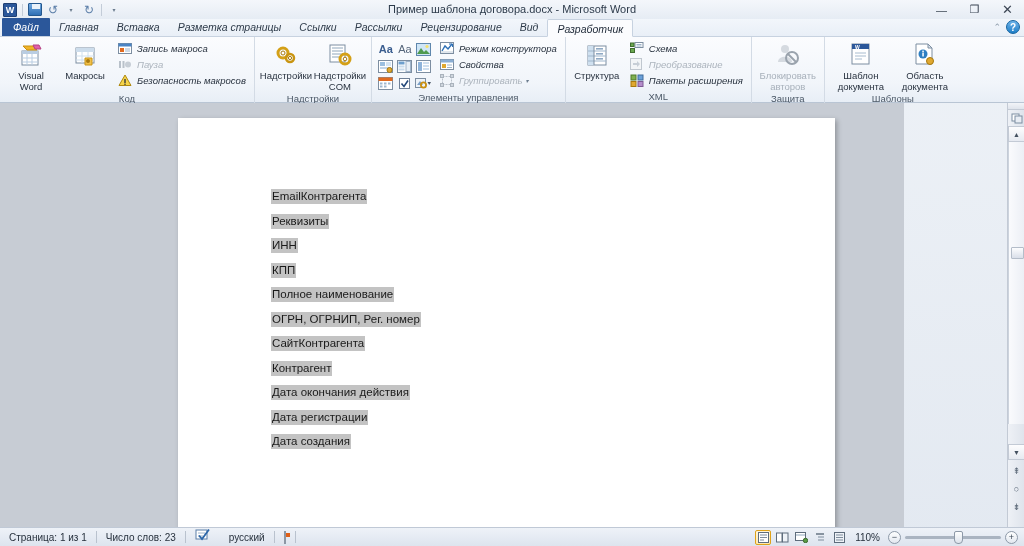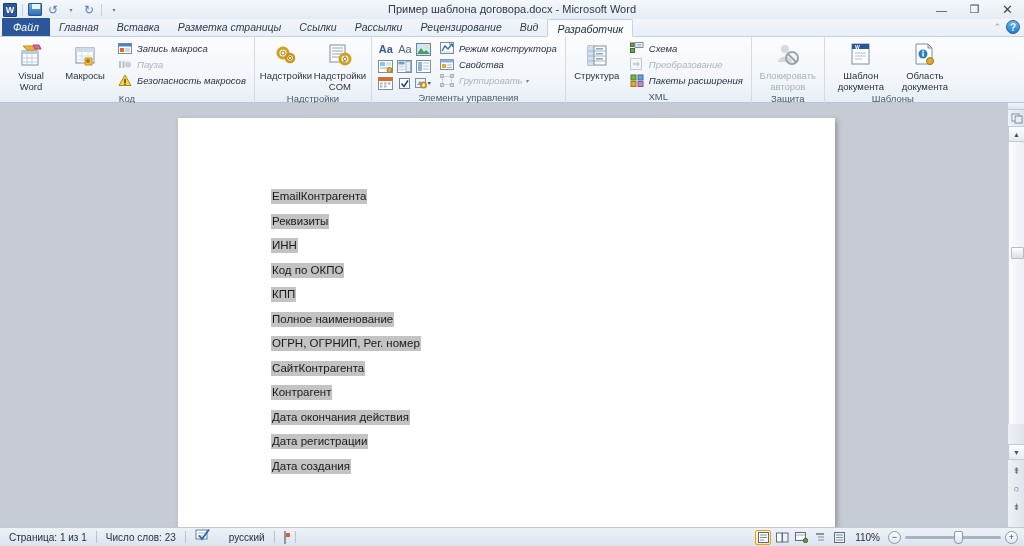--- a/index.html
+++ b/index.html
@@ -128,21 +128,21 @@
   .smallbtn.dim { color: #acb4bd; text-align: center; }
 
   .gridicons { display: grid; grid-template-columns: repeat(3, 18px); gap: 1px; padding-top: 2px; }
   .gi {
     width: 18px; height: 16px; display: flex; align-items: center; justify-content: center;
   }
   .glyph { font-size: 11px; line-height: 1; }
 
   
   .docarea {
-    position: absolute; top: 103px; left: 0; width: 1024px; height: 424px;
+    position: absolute; top: 103px; left: 0; width: 904px; height: 424px;
     background: #c7ccd4;
     overflow: hidden;
     padding-left: 8px;
   }
   .page {
     position: absolute; left: 178px; top: 15px; width: 657px; height: 500px;
     background: #fff;
     box-shadow: 2px 2px 5px rgba(0,0,0,0.28);
   }
   .doc-lines { position: absolute; left: 93px; top: 68px; }
@@ -595,21 +595,20 @@
     </div>
 
   </div>
 
   <div class="docarea">
     <div class="page">
       <div class="doc-lines">
         <div class="fieldline"><span class="fieldtext">EmailКонтрагента</span></div>
         <div class="fieldline"><span class="fieldtext">Реквизиты</span></div>
         <div class="fieldline"><span class="fieldtext">ИНН</span></div>
-        <div class="fieldline"><span class="fieldtext">Код по ОКПО</span></div>
         <div class="fieldline"><span class="fieldtext">КПП</span></div>
         <div class="fieldline"><span class="fieldtext">Полное наименование</span></div>
         <div class="fieldline"><span class="fieldtext">ОГРН, ОГРНИП, Рег. номер</span></div>
         <div class="fieldline"><span class="fieldtext">СайтКонтрагента</span></div>
         <div class="fieldline"><span class="fieldtext">Контрагент</span></div>
         <div class="fieldline"><span class="fieldtext">Дата окончания действия</span></div>
         <div class="fieldline"><span class="fieldtext">Дата регистрации</span></div>
         <div class="fieldline"><span class="fieldtext">Дата создания</span></div>
       </div>
     </div>

